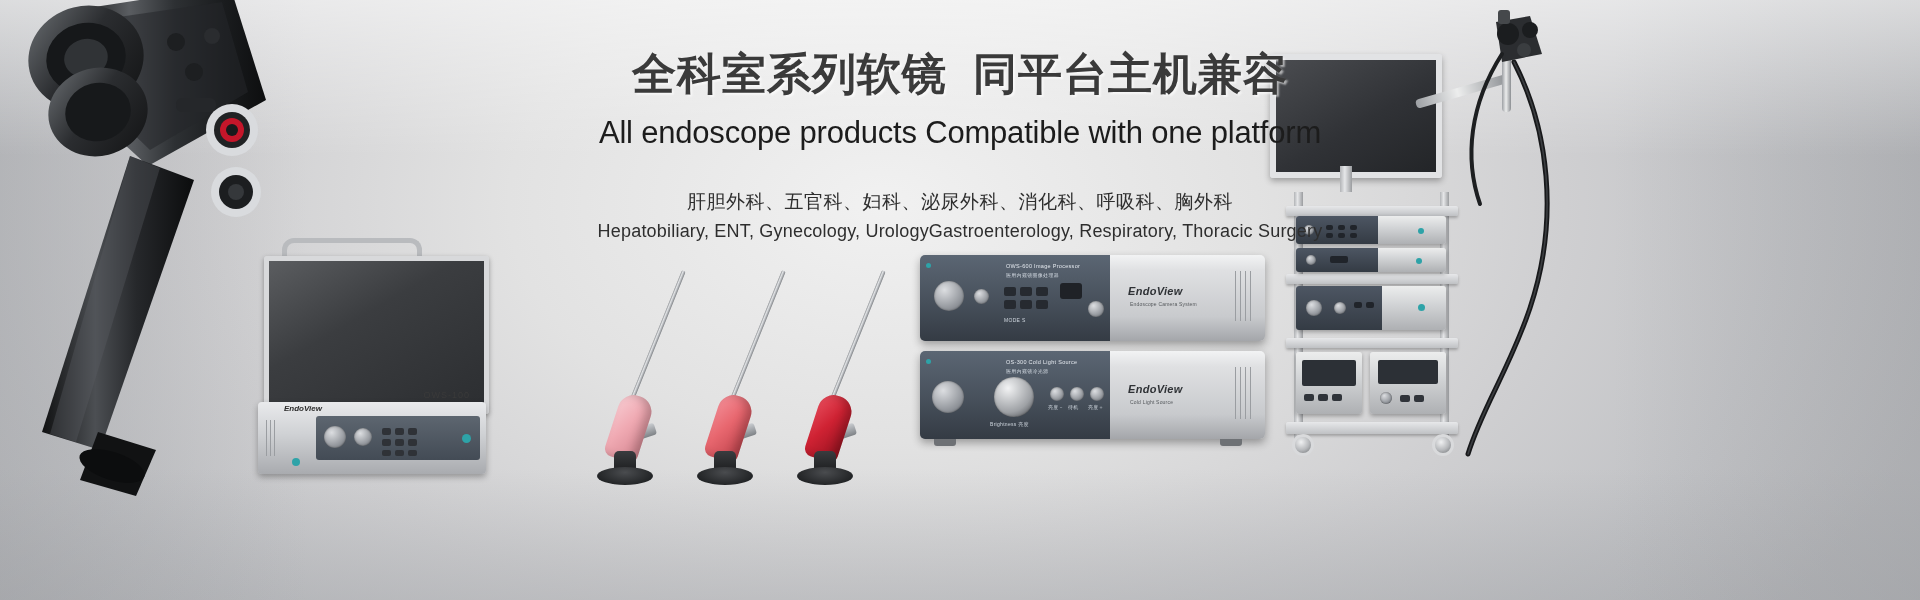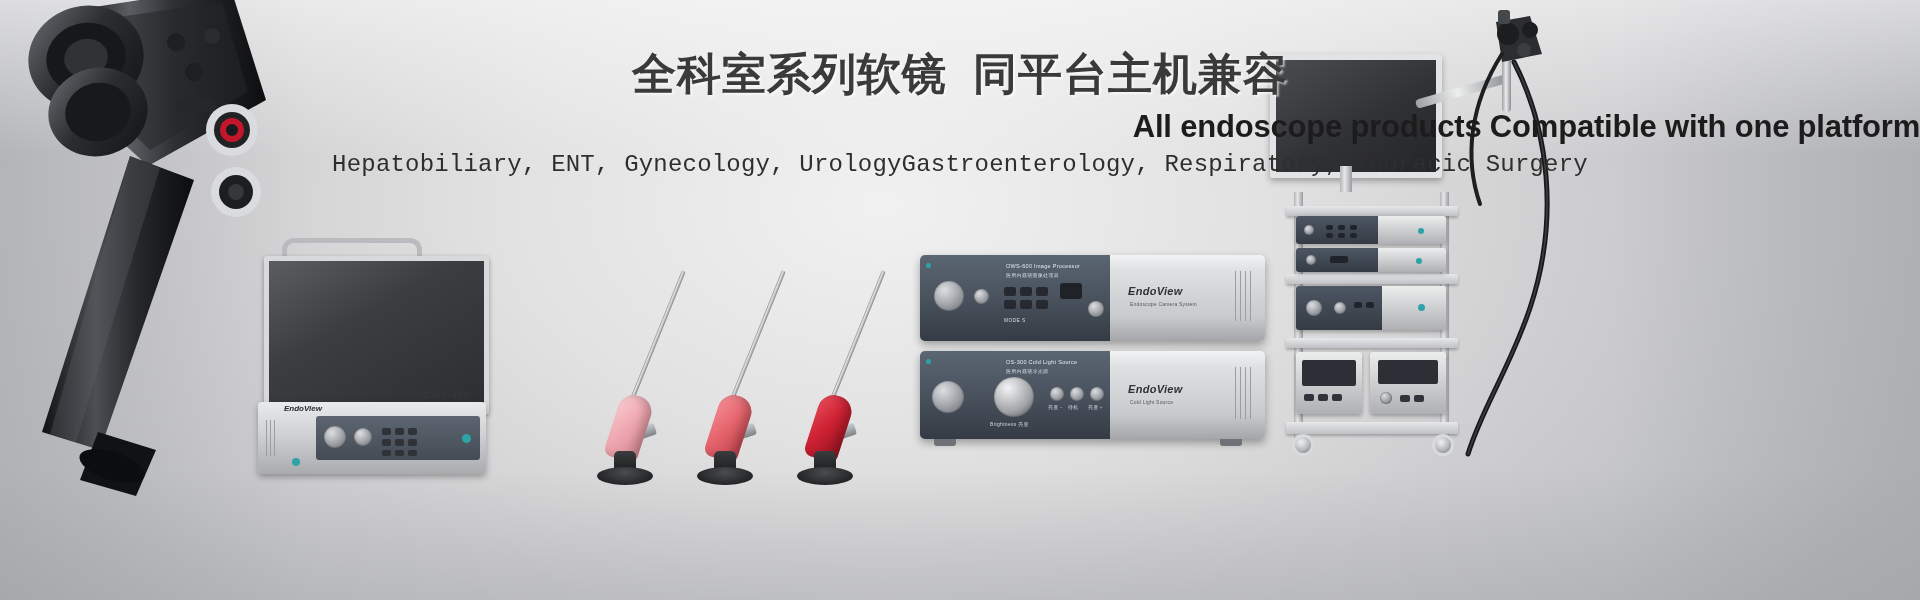--- a/index.html
+++ b/index.html
@@ -45,41 +45,39 @@
     font-weight: bold;
     color: #3a3a3a;
     letter-spacing: 1px;
     text-shadow: 2px 2px 2px rgba(255,255,255,0.6);
     margin: 0;
     white-space: nowrap;
   }
   .headline .gap { display: inline-block; width: 26px; }
   .sub-en {
     font-size: 31px;
-    font-weight: bold;
+    font-weight: normal;
     color: #1c1c1c;
-    margin: 12px 0 0 0;
+    margin: 18px 0 0 0;
     letter-spacing: -0.2px;
     white-space: nowrap;
-    text-align: right;
   }
   .spec-cn {
     font-size: 19px;
     color: #2e2e2e;
     margin: 38px 0 0 0;
     letter-spacing: 0.5px;
     white-space: nowrap;
   }
   .spec-en {
-    font-size: 24px;
+    font-size: 18px;
     color: #2e2e2e;
     margin: 6px 0 0 0;
     letter-spacing: 0.2px;
     white-space: nowrap;
-    font-family: Liberation Mono, monospace;
   }
 
   
   .prod { position: absolute; }
 
   
   #endoscope-head { left: -20px; top: -20px; width: 330px; height: 520px; z-index: 30; }
 
   
   #workstation { left: 236px; top: 236px; width: 260px; height: 250px; z-index: 25; }
@@ -209,20 +207,21 @@
   }
 </style>
 </head>
 <body>
 
 <div class="banner">
 
   <div class="text-block">
     <h1 class="headline"><span>全科室系列软镜</span><span class="gap"></span><span>同平台主机兼容</span></h1>
     <p class="sub-en">All endoscope products Compatible with one platform</p>
+    <p class="spec-cn">肝胆外科、五官科、妇科、泌尿外科、消化科、呼吸科、胸外科</p>
     <p class="spec-en">Hepatobiliary, ENT, Gynecology, UrologyGastroenterology, Respiratory, Thoracic Surgery</p>
   </div>
 
   <div class="prod" id="endoscope-head">
     <svg width="330" height="520" viewBox="0 0 330 520">
       <defs>
         <linearGradient id="gBody" x1="0" y1="0" x2="1" y2="0">
           <stop offset="0%" stop-color="#171819"></stop>
           <stop offset="28%" stop-color="#5a5d61"></stop>
           <stop offset="52%" stop-color="#2d3033"></stop>

